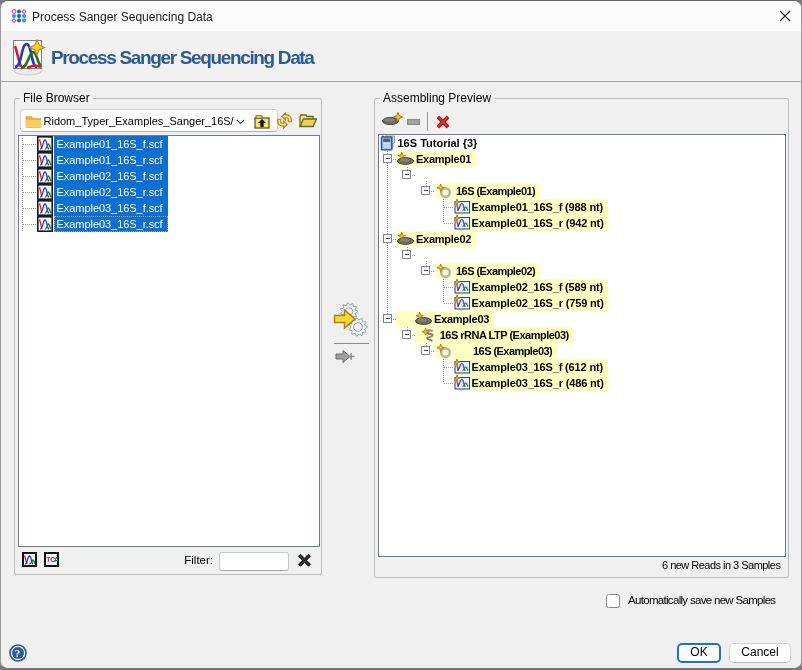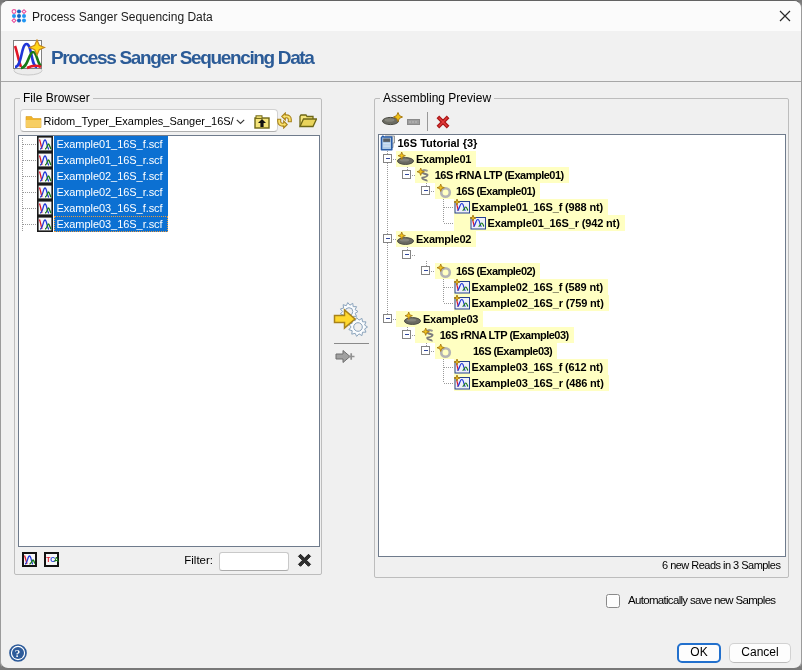--- a/index.html
+++ b/index.html
@@ -260,28 +260,20 @@
               <ellipse cx="8.5" cy="10" rx="8" ry="3.4" fill="#6b6b62" stroke="#4a4a42"></ellipse>
               <ellipse cx="7.5" cy="9" rx="4.8" ry="1.6" fill="#84847a"></ellipse>
               <path d="M4.7 1 l0.9620000000000001 2.738 2.738 0.9620000000000001 -2.738 0.9620000000000001 -0.9620000000000001 2.738 -0.9620000000000001 -2.738 -2.738 -0.9620000000000001 2.738 -0.9620000000000001 Z" fill="#f2c51a" stroke="#a87b14" stroke-width="0.9"></path>
             </svg>
             <span class="txt" style="margin-left:2px;letter-spacing:-0.26px">Example01</span>
           </div>
         </div>
         <div class="trow" style="top:32px">
           <div class="handle" style="left:23px"></div>
           <div class="doth" style="left:33px;top:8px;width:4px"></div>
-          <div class="node hl" style="left:36px;padding-left:1px">
-            <svg width="16" height="16" viewBox="0 0 16 16" style="flex:none">
-              <path d="M11.5 3.8 C6.5 2 4.2 4.6 7 6.1 C10.3 7.9 12.8 6.8 11 9 C9.2 11.2 5.2 9.6 6.4 11.6 C7.6 13.5 11.3 12.4 10.6 14.4" fill="none" stroke="#7d7d7d" stroke-width="1.9"></path>
-              <path d="M11.5 3.8 C6.5 2 4.2 4.6 7 6.1" fill="none" stroke="#a5a5a5" stroke-width="0.7"></path>
-              <path d="M4.7 1 l0.9620000000000001 2.738 2.738 0.9620000000000001 -2.738 0.9620000000000001 -0.9620000000000001 2.738 -0.9620000000000001 -2.738 -2.738 -0.9620000000000001 2.738 -0.9620000000000001 Z" fill="#f2c51a" stroke="#a87b14" stroke-width="0.9"></path>
-            </svg>
-            <span class="txt" style="margin-left:2.7px;letter-spacing:-0.5px">16S rRNA LTP (Example01)</span>
-          </div>
         </div>
         <div class="trow" style="top:48px">
           <div class="handle" style="left:42px"></div>
           <div class="doth" style="left:52px;top:8px;width:5px"></div>
           <div class="node hl" style="left:56px;padding-left:2px">
             <svg width="16" height="16" viewBox="0 0 16 16" style="flex:none">
               <circle cx="8.5" cy="9.5" r="4.3" fill="none" stroke="#b4b4b4" stroke-width="2.6"></circle>
               <path d="M3.7 1 l0.9620000000000001 2.738 2.738 0.9620000000000001 -2.738 0.9620000000000001 -0.9620000000000001 2.738 -0.9620000000000001 -2.738 -2.738 -0.9620000000000001 2.738 -0.9620000000000001 Z" fill="#f2c51a" stroke="#a87b14" stroke-width="0.9"></path>
             </svg>
             <span class="txt" style="margin-left:3px;letter-spacing:-0.55px">16S (Example01)</span>
@@ -293,21 +285,21 @@
               <rect x="1" y="2.5" width="14.5" height="11.5" fill="#eef0f8" stroke="#25408f" stroke-width="1"></rect>
               <path d="M2.5 5 C3.5 7 3.5 9.5 4.5 11.5" stroke="#e01828" stroke-width="1.2" fill="none"></path>
               <path d="M3.3 11.5 C5.5 11.5 5.5 4.5 7.8 4.5 C10.1 4.5 9.7 11.5 11.5 11.5" stroke="#2137d8" stroke-width="1.2" fill="none"></path>
               <path d="M8.5 11.5 C10.3 11.5 10.5 8 11.7 8 C12.9 8 13.1 10.5 14 11.5" stroke="#187a18" stroke-width="1.2" fill="none"></path>
               <path d="M3 0 l0.78 2.2199999999999998 2.2199999999999998 0.78 -2.2199999999999998 0.78 -0.78 2.2199999999999998 -0.78 -2.2199999999999998 -2.2199999999999998 -0.78 2.2199999999999998 -0.78 Z" fill="#f2c51a" stroke="#a87b14" stroke-width="0.9"></path>
             </svg>
             <span class="txt" style="margin-left:1.5px;letter-spacing:-0.15px">Example01_16S_f (988 nt)</span>
           </div>
         </div>
         <div class="trow" style="top:80px">
-          <div class="node hl" style="left:75px;padding-left:16px">
+          <div class="node hl" style="left:75px;padding-left:0px">
             <svg width="16" height="16" viewBox="0 0 16 16" style="flex:none">
               <rect x="1" y="2.5" width="14.5" height="11.5" fill="#eef0f8" stroke="#25408f" stroke-width="1"></rect>
               <path d="M2.5 5 C3.5 7 3.5 9.5 4.5 11.5" stroke="#e01828" stroke-width="1.2" fill="none"></path>
               <path d="M3.3 11.5 C5.5 11.5 5.5 4.5 7.8 4.5 C10.1 4.5 9.7 11.5 11.5 11.5" stroke="#2137d8" stroke-width="1.2" fill="none"></path>
               <path d="M8.5 11.5 C10.3 11.5 10.5 8 11.7 8 C12.9 8 13.1 10.5 14 11.5" stroke="#187a18" stroke-width="1.2" fill="none"></path>
               <path d="M3 0 l0.78 2.2199999999999998 2.2199999999999998 0.78 -2.2199999999999998 0.78 -0.78 2.2199999999999998 -0.78 -2.2199999999999998 -2.2199999999999998 -0.78 2.2199999999999998 -0.78 Z" fill="#f2c51a" stroke="#a87b14" stroke-width="0.9"></path>
             </svg>
             <span class="txt" style="margin-left:1.5px;letter-spacing:-0.15px">Example01_16S_r (942 nt)</span>
           </div>
         </div>
@@ -358,21 +350,21 @@
               <path d="M3.3 11.5 C5.5 11.5 5.5 4.5 7.8 4.5 C10.1 4.5 9.7 11.5 11.5 11.5" stroke="#2137d8" stroke-width="1.2" fill="none"></path>
               <path d="M8.5 11.5 C10.3 11.5 10.5 8 11.7 8 C12.9 8 13.1 10.5 14 11.5" stroke="#187a18" stroke-width="1.2" fill="none"></path>
               <path d="M3 0 l0.78 2.2199999999999998 2.2199999999999998 0.78 -2.2199999999999998 0.78 -0.78 2.2199999999999998 -0.78 -2.2199999999999998 -2.2199999999999998 -0.78 2.2199999999999998 -0.78 Z" fill="#f2c51a" stroke="#a87b14" stroke-width="0.9"></path>
             </svg>
             <span class="txt" style="margin-left:1.5px;letter-spacing:-0.15px">Example02_16S_r (759 nt)</span>
           </div>
         </div>
         <div class="trow" style="top:176px">
           <div class="handle" style="left:4px"></div>
           <div class="doth" style="left:14px;top:8px;width:4px"></div>
-          <div class="node hl" style="left:17px;padding-left:8px">
+          <div class="node hl" style="left:17px;padding-left:19px">
             <svg width="17" height="16" viewBox="0 0 17 16" style="flex:none">
               <ellipse cx="8.5" cy="10" rx="8" ry="3.4" fill="#6b6b62" stroke="#4a4a42"></ellipse>
               <ellipse cx="7.5" cy="9" rx="4.8" ry="1.6" fill="#84847a"></ellipse>
               <path d="M4.7 1 l0.9620000000000001 2.738 2.738 0.9620000000000001 -2.738 0.9620000000000001 -0.9620000000000001 2.738 -0.9620000000000001 -2.738 -2.738 -0.9620000000000001 2.738 -0.9620000000000001 Z" fill="#f2c51a" stroke="#a87b14" stroke-width="0.9"></path>
             </svg>
             <span class="txt" style="margin-left:2px;letter-spacing:-0.26px">Example03</span>
           </div>
         </div>
         <div class="trow" style="top:192px">
           <div class="handle" style="left:23px"></div>

